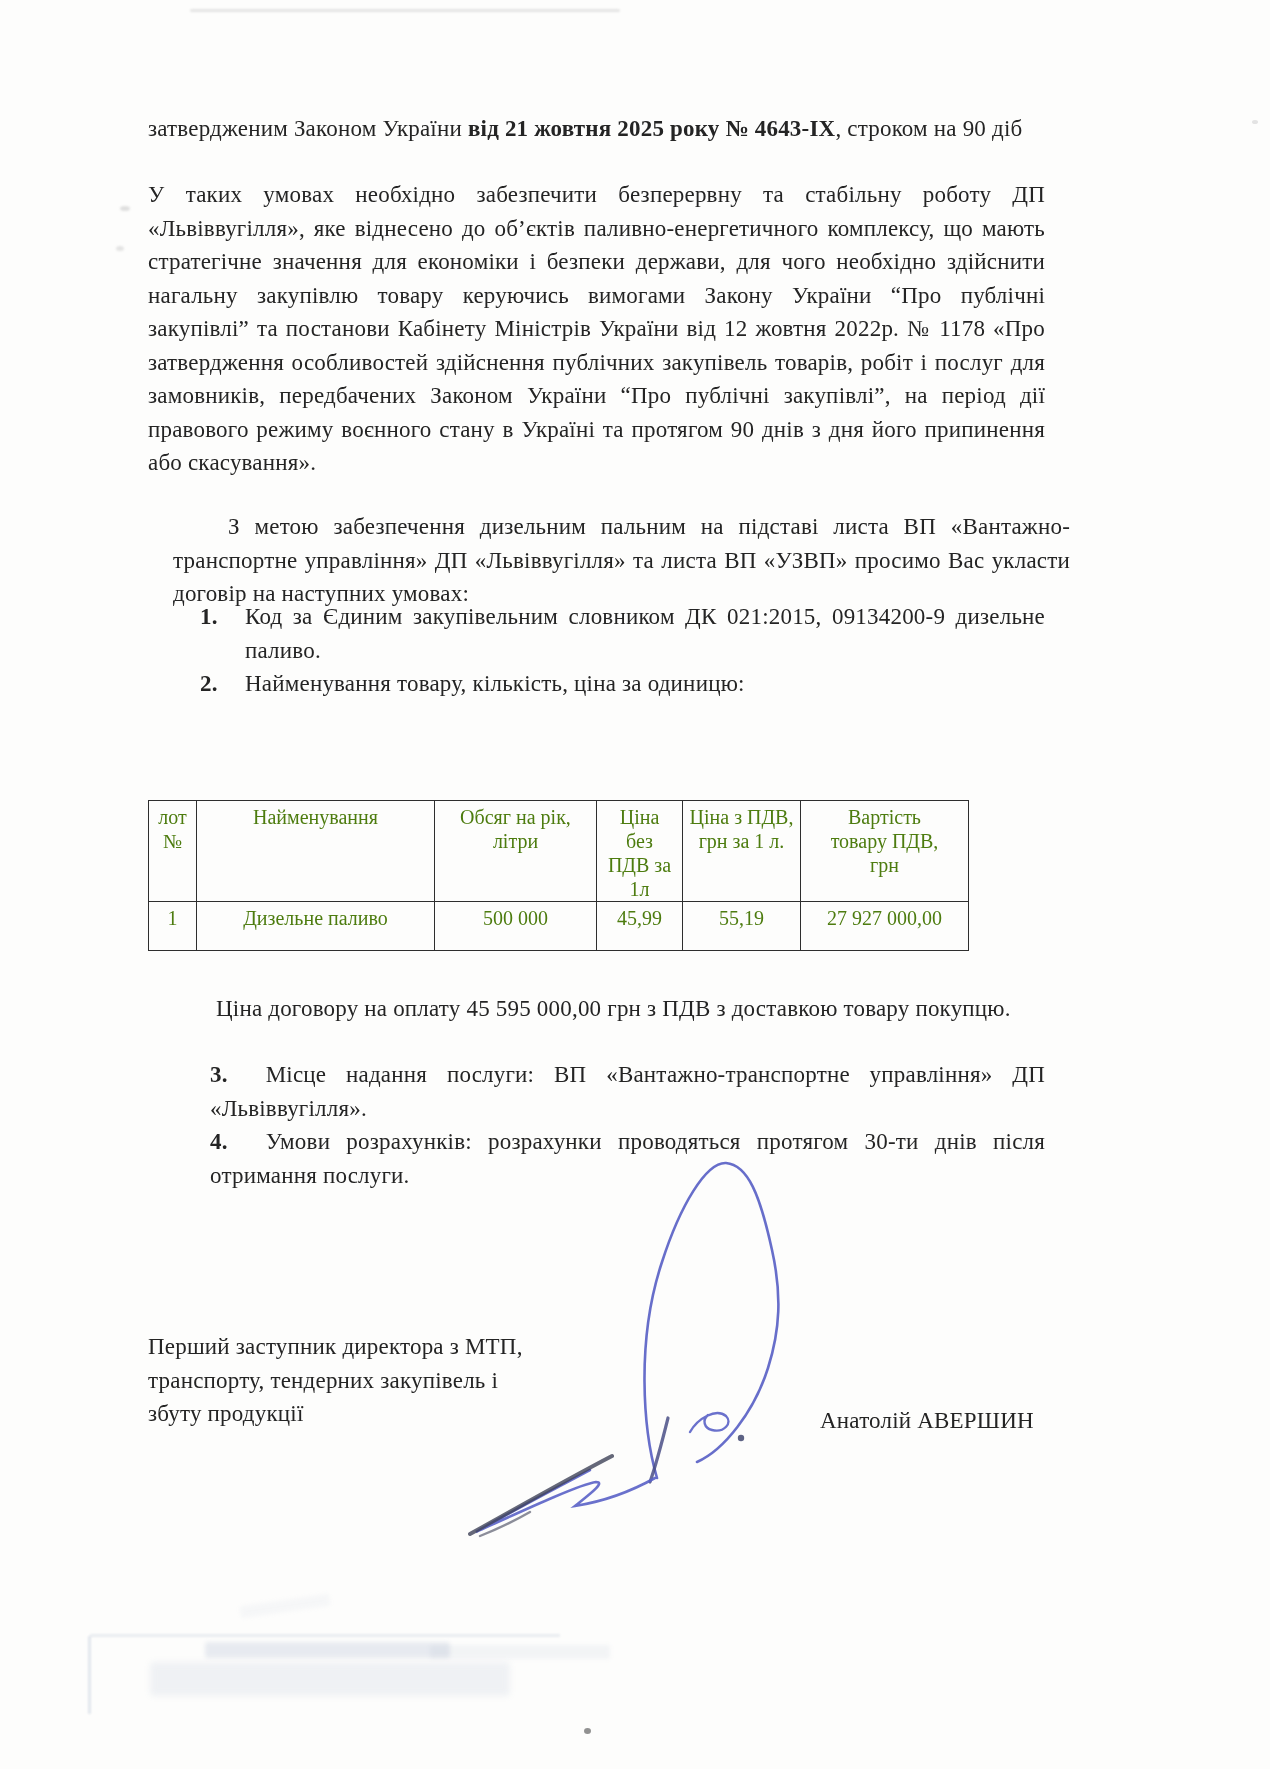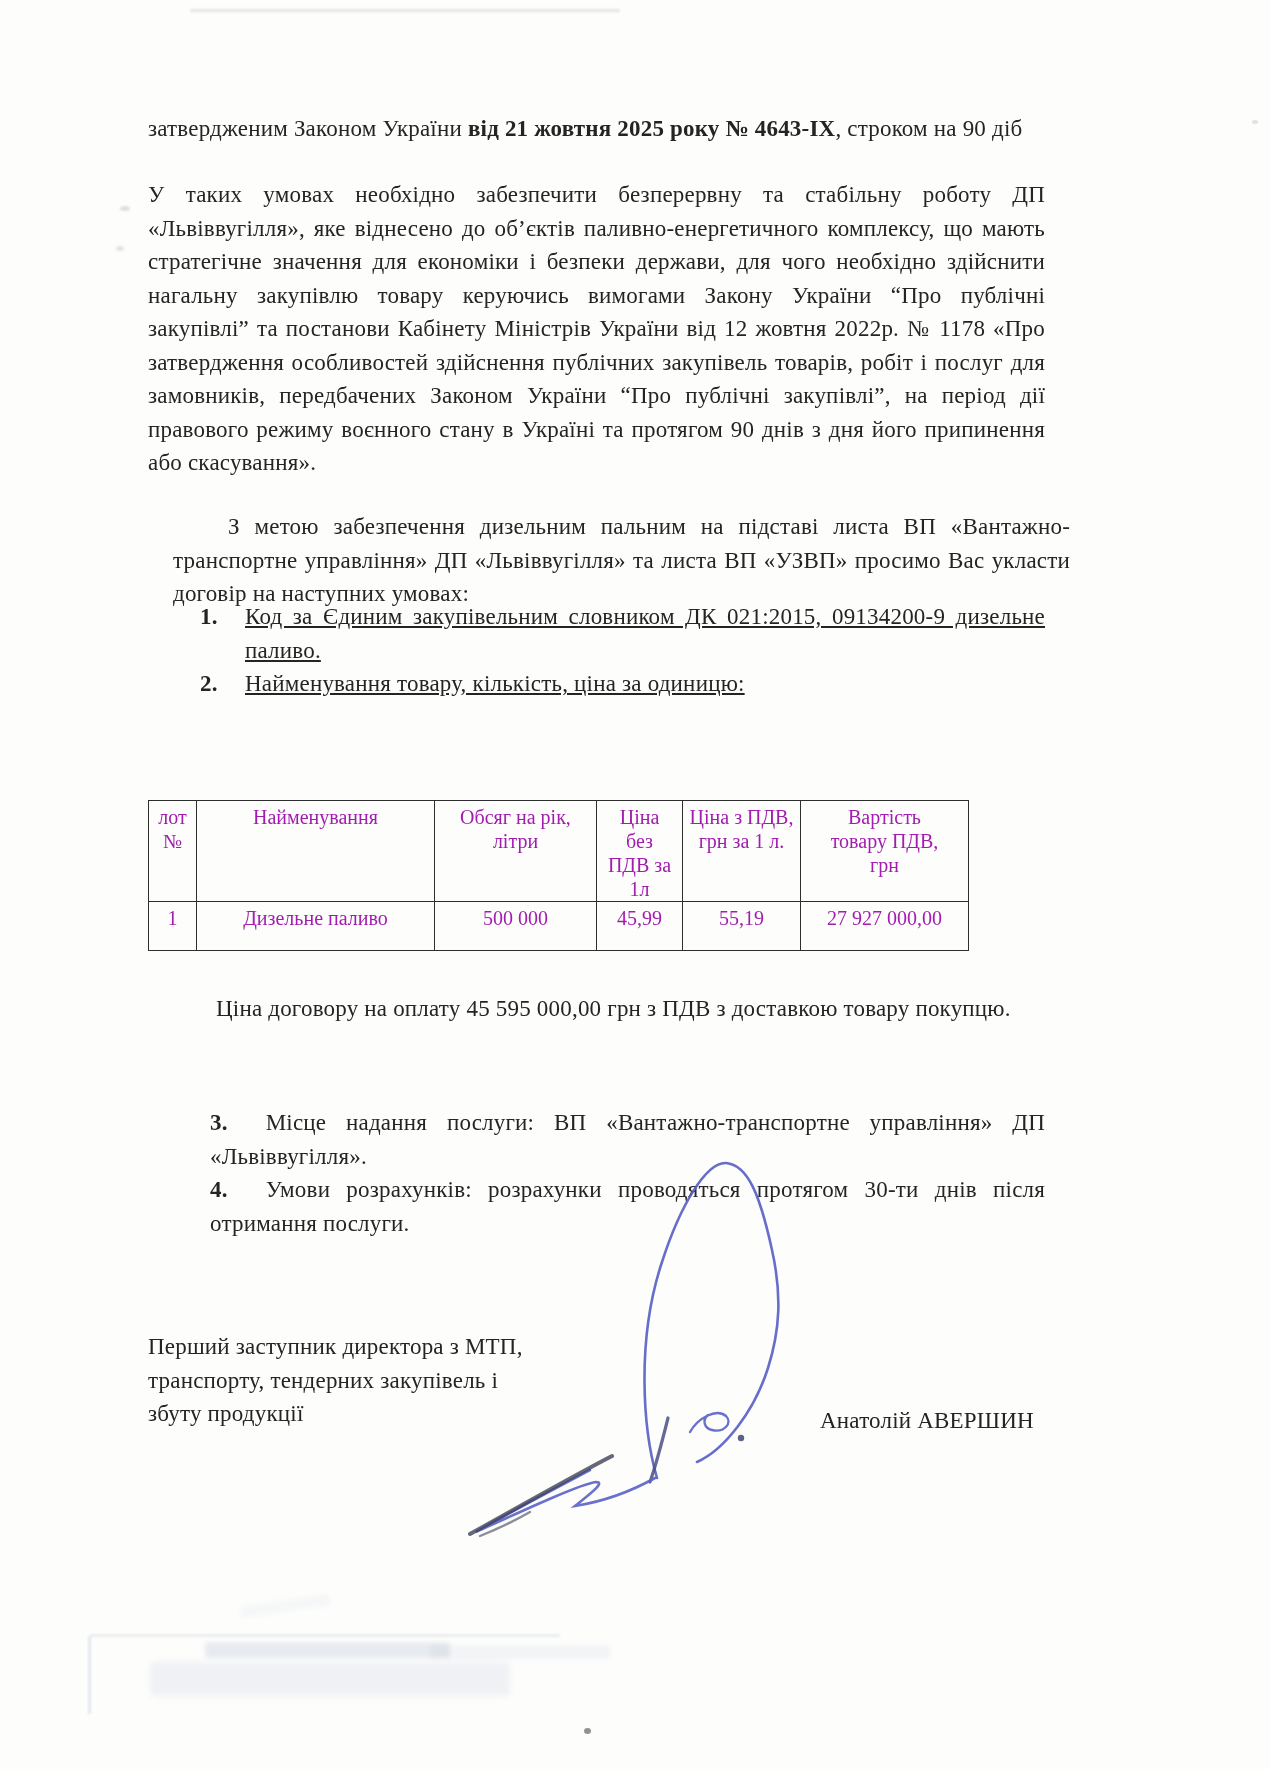--- a/index.html
+++ b/index.html
@@ -19,35 +19,35 @@
     line-height:33.5px;
     text-align:justify;
     letter-spacing:0.2px;
   }
   .b { font-weight:bold; }
 
   
   .p1   { left:148px; top:112px;  width:897px; }
   .p2   { left:148px; top:178px;  width:897px; }
   .p3   { left:148px; top:510px;  width:897px; text-indent:55px;margin-left:25px; }
-  .list12 { left:148px; top:600px; width:897px;text-decoration:underline; }
+  .list12 { left:148px; top:600px; width:897px; }
   .list12 .item { padding-left:97px; text-indent:-97px; }
   .list12 .num  { display:inline-block; width:45px; text-indent:0; margin-left:52px; font-weight:bold; }
   .pricep { left:148px; top:992px; width:897px; text-indent:68px; }
-  .list345 { left:210px; top:1058px; width:835px;margin-top:48px; }
+  .list345 { left:210px; top:1058px; width:835px; }
   .list345 .item { text-indent:0; }
   .list345 .num { font-weight:bold; margin-right:38px; }
 
   
   table.lots {
     position:absolute; left:148px; top:800px;
     width:820px; height:146px;
     border-collapse:collapse;
     font-size:20px; line-height:24px;
-    color:#a21caf;
+    color:#4d7c0f;
     table-layout:fixed;
   }
   table.lots th, table.lots td {
     border:1.7px solid #2e2e2e;
     text-align:center;
     vertical-align:top;
     padding:4px 4px 0 4px;
     font-weight:normal;
     white-space:pre-line;
   }

